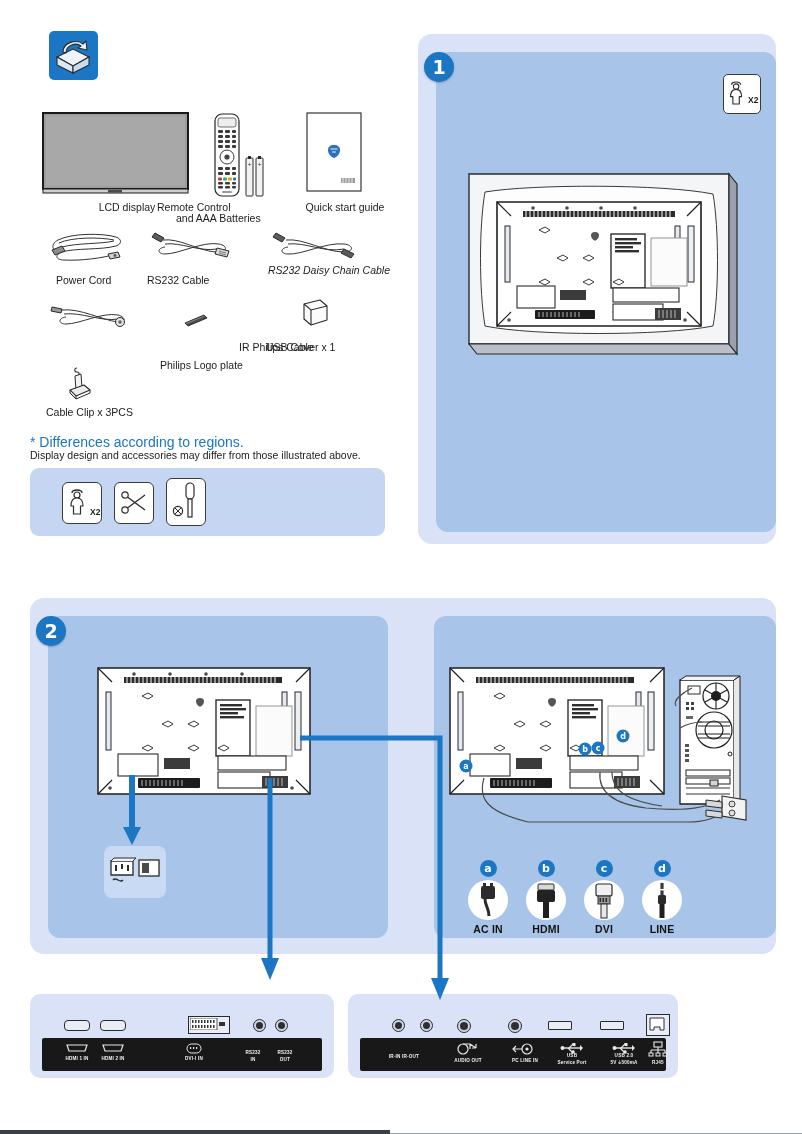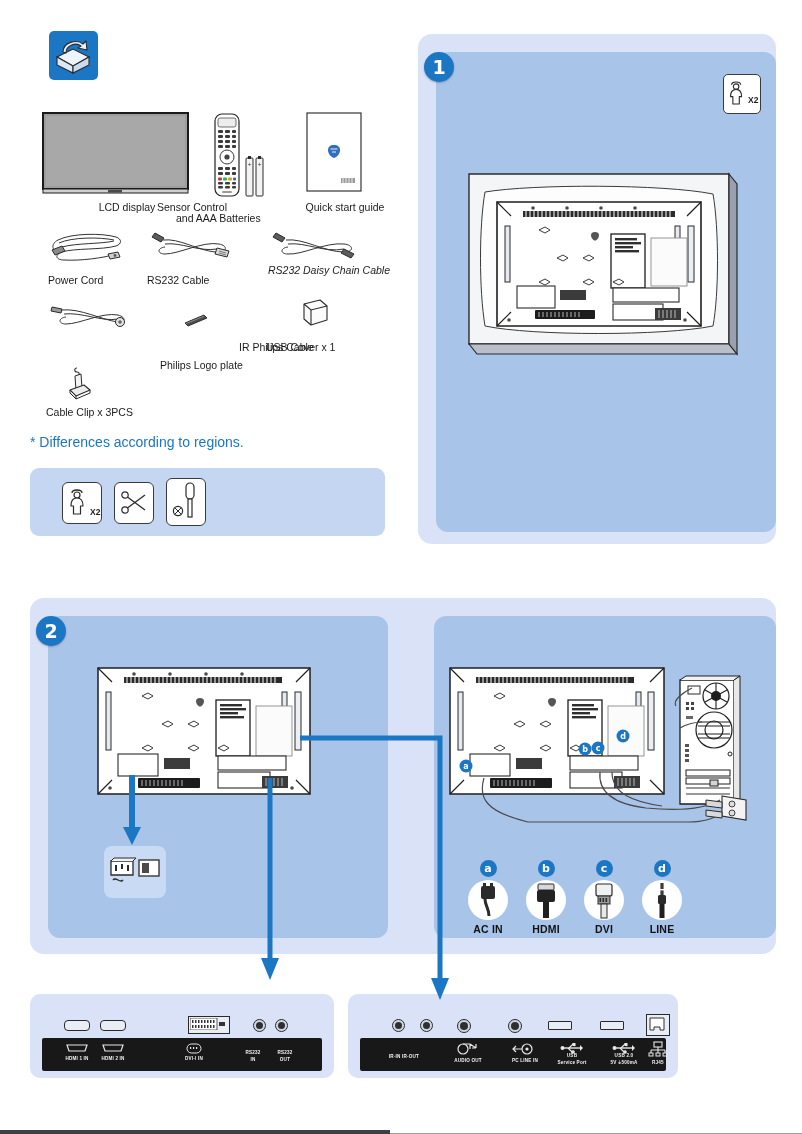--- a/index.html
+++ b/index.html
@@ -166,21 +166,21 @@
   <div class="acc" style="left:245px;top:155px;">
     <svg width="19" height="42" viewBox="0 0 19 42">
       <rect x="1" y="3" width="7" height="38" rx="1" fill="#f3f3f3" stroke="#2a2a2a" stroke-width="1"></rect>
       <rect x="3" y="1" width="3" height="3" fill="#2a2a2a"></rect>
       <text x="4.5" y="11" font-size="5" text-anchor="middle" fill="#2a2a2a" font-family="DejaVu Sans">+</text>
       <rect x="11" y="3" width="7" height="38" rx="1" fill="#f3f3f3" stroke="#2a2a2a" stroke-width="1"></rect>
       <rect x="13" y="1" width="3" height="3" fill="#2a2a2a"></rect>
       <text x="14.5" y="11" font-size="5" text-anchor="middle" fill="#2a2a2a" font-family="DejaVu Sans">+</text>
     </svg>
   </div>
-  <div class="acc-label" style="left:157px;top:201px;">Sensor Control</div>
+  <div class="acc-label" style="left:157px;top:201px;">Remote Control</div>
   <div class="acc-label" style="left:176px;top:212px;">and AAA Batteries</div>
 
   <div class="acc" style="left:306px;top:112px;">
     <svg width="56" height="80" viewBox="0 0 56 80">
       <rect x="1" y="1" width="54" height="78" fill="#ffffff" stroke="#343434" stroke-width="1.2"></rect>
       <path d="M28 33 c-4 0 -6 2 -6 5 c0 4 3 7 6 8 c3 -1 6 -4 6 -8 c0 -3 -2 -5 -6 -5 z" fill="#2f6fbf"></path>
       <path d="M24.5 37 h7 M26 40 h4" stroke="#fff" stroke-width=".9"></path>
       <rect x="35" y="66" width="14" height="5" fill="#9a9a9a"></rect>
       <g stroke="#fff" stroke-width=".8">
           <path d="M37 66v5M40 66v5M43 66v5M46 66v5"></path>
@@ -194,21 +194,21 @@
       <g fill="none" stroke="#333" stroke-width="1">
         <path d="M14 24 C6 24 4 16 12 12 C26 5 56 5 70 9 C76 11 76 16 70 18 C56 22 28 20 16 24 C8 27 10 32 18 32 C34 33 58 30 70 26"></path>
         <path d="M16 19 C30 15 56 16 68 13"></path>
         <path d="M13 15 C26 9 54 9 68 12"></path>
       </g>
       <path d="M6 22 l10 -4 l3 5 l-10 4 z" fill="#8b8b8b" stroke="#2a2a2a" stroke-width="1"></path>
       <path d="M62 26 l10 -2 l2 5 l-10 2 z" fill="#cfcfcf" stroke="#2a2a2a" stroke-width="1"></path>
       <circle cx="69" cy="27.5" r="1.4" fill="#555"></circle>
     </svg>
   </div>
-  <div class="acc-label" style="left:48px;top:274px;">Power Cord</div>
+  <div class="acc-label" style="left:56px;top:274px;">Power Cord</div>
 
   <div class="acc" style="left:145px;top:228px;">
     <svg width="92" height="38" viewBox="0 0 92 38">
       <g fill="none" stroke="#333" stroke-width="1">
         <path d="M18 12 C34 10 52 22 70 24 C82 25 84 18 74 16 C58 13 34 26 20 26 C12 26 12 20 20 19"></path>
         <path d="M20 16 C36 14 54 24 72 21"></path>
       </g>
       <path d="M10 5 l9 5 l-3 4 l-9 -5 z" fill="#5c5c5c" stroke="#2a2a2a" stroke-width="1"></path>
       <path d="M72 20 l12 3 l-2 6 l-12 -3 z" fill="#d7d7d7" stroke="#2a2a2a" stroke-width="1"></path>
       <g stroke="#555" stroke-width=".7">
@@ -266,20 +266,21 @@
       <path d="M15 4 C12 4 12 8 15 8 C18 8 18 12 14 13" fill="none" stroke="#333" stroke-width="1.1"></path>
       <path d="M13 12 L19 10 L20 24 L14 27 Z" fill="#f4f4f4" stroke="#2b2b2b" stroke-width="1"></path>
       <path d="M8 26 L22 21 L28 26 L14 32 Z" fill="#ededed" stroke="#2b2b2b" stroke-width="1.1" stroke-linejoin="round"></path>
       <path d="M8 26 L8 29 L14 35 L14 32 Z" fill="#dcdcdc" stroke="#2b2b2b" stroke-width="1"></path>
       <path d="M28 26 L28 29 L14 35" fill="none" stroke="#2b2b2b" stroke-width="1"></path>
     </svg>
   </div>
   <div class="acc-label" style="left:46px;top:406px;">Cable Clip x 3PCS</div>
 
   <div class="note-title">* Differences according to regions.</div>
+  <div class="note-body">Display design and accessories may differ from those illustrated above.</div>
 
   <div class="tools-strip">
     <div class="tool-ic" style="left:32px;top:14px;">
       <svg width="24" height="30" viewBox="0 0 24 30" style="margin:4px 0 0 3px;">
         <path d="M6 6 C6 2 16 2 16 6" fill="none" stroke="#2b2b2b" stroke-width="1.3"></path>
         <circle cx="11" cy="8" r="3" fill="#fff" stroke="#2b2b2b" stroke-width="1.2"></circle>
         <path d="M11 11 C6 11 5 15 5 19 L7.5 19 L7.5 27 L14.5 27 L14.5 19 L17 19 C17 15 16 11 11 11 Z" fill="#fff" stroke="#2b2b2b" stroke-width="1.2" stroke-linejoin="round"></path>
       </svg>
       <span class="x2" style="position:absolute;left:27px;top:24px;">X2</span>
     </div>

